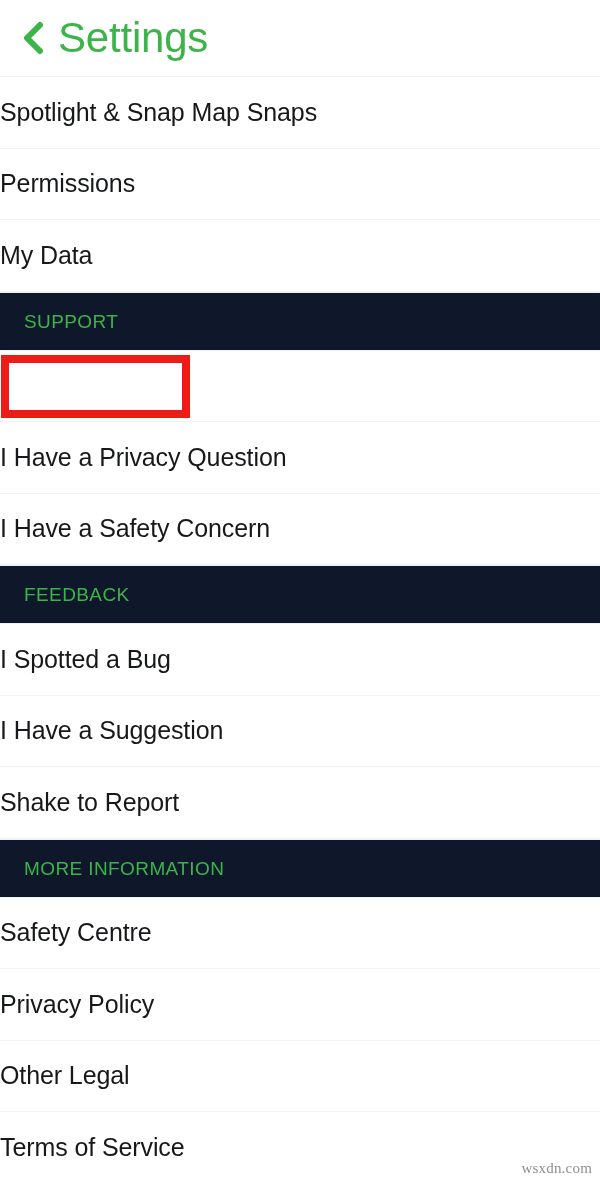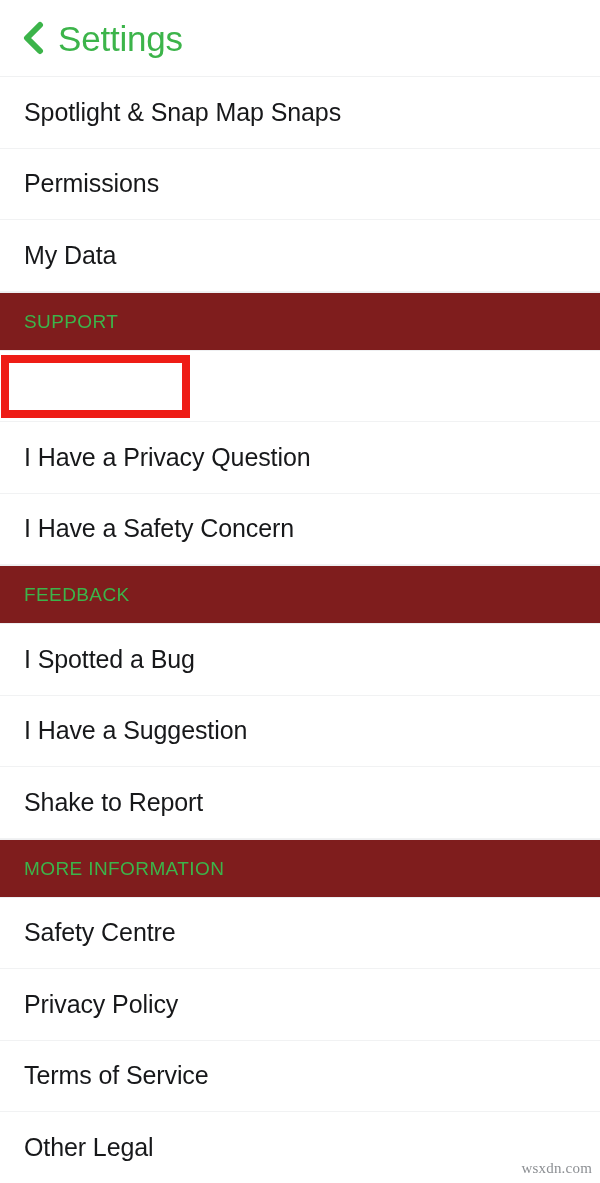--- a/index.html
+++ b/index.html
@@ -30,58 +30,57 @@
     width: 34px;
     height: 40px;
     display: flex;
     align-items: center;
     justify-content: center;
     flex: 0 0 auto;
     cursor: pointer;
   }
   .back-chevron svg { display: block; }
   .page-title {
-    font-size: 35px;
+    font-size: 42px;
     font-weight: 400;
     color: #3cb44a;
     letter-spacing: -0.2px;
     margin-left: 8px;
     line-height: 1;
   }
 
   
   .list { background: #ffffff; }
 
   .row {
     height: 71.5px;
     box-sizing: border-box;
     display: flex;
     align-items: center;
-    padding-left: 24px;
     padding-right: 20px;
     border-bottom: 1px solid #f1f2f3;
     background: #ffffff;
     cursor: pointer;
     position: relative;
   }
   .row-label {
     font-size: 25px;
     font-weight: 400;
     color: #17181a;
     letter-spacing: -0.1px;
     line-height: 1.1;
   }
 
   .section-header {
     height: 59px;
     box-sizing: border-box;
     display: flex;
     align-items: center;
     padding-left: 24px;
-    background: #7f1d1d;
+    background: #0f172a;
     border-top: 1px solid #eeeff1;
     border-bottom: 1px solid #eeeff1;
   }
   .section-label {
     font-size: 19px;
     font-weight: 400;
     color: #3cb44a;
     letter-spacing: 0.4px;
     line-height: 1;
   }
@@ -160,20 +159,20 @@
     <div class="section-header">
       <span class="section-label">MORE INFORMATION</span>
     </div>
     <div class="row">
       <span class="row-label">Safety Centre</span>
     </div>
     <div class="row">
       <span class="row-label">Privacy Policy</span>
     </div>
     <div class="row">
-      <span class="row-label">Terms of Service</span>
+      <span class="row-label">Other Legal</span>
     </div>
     <div class="row">
-      <span class="row-label">Other Legal</span>
+      <span class="row-label">Terms of Service</span>
     </div>
   </div>
 
 <div class="watermark">wsxdn.com</div>
 
 </body></html>

